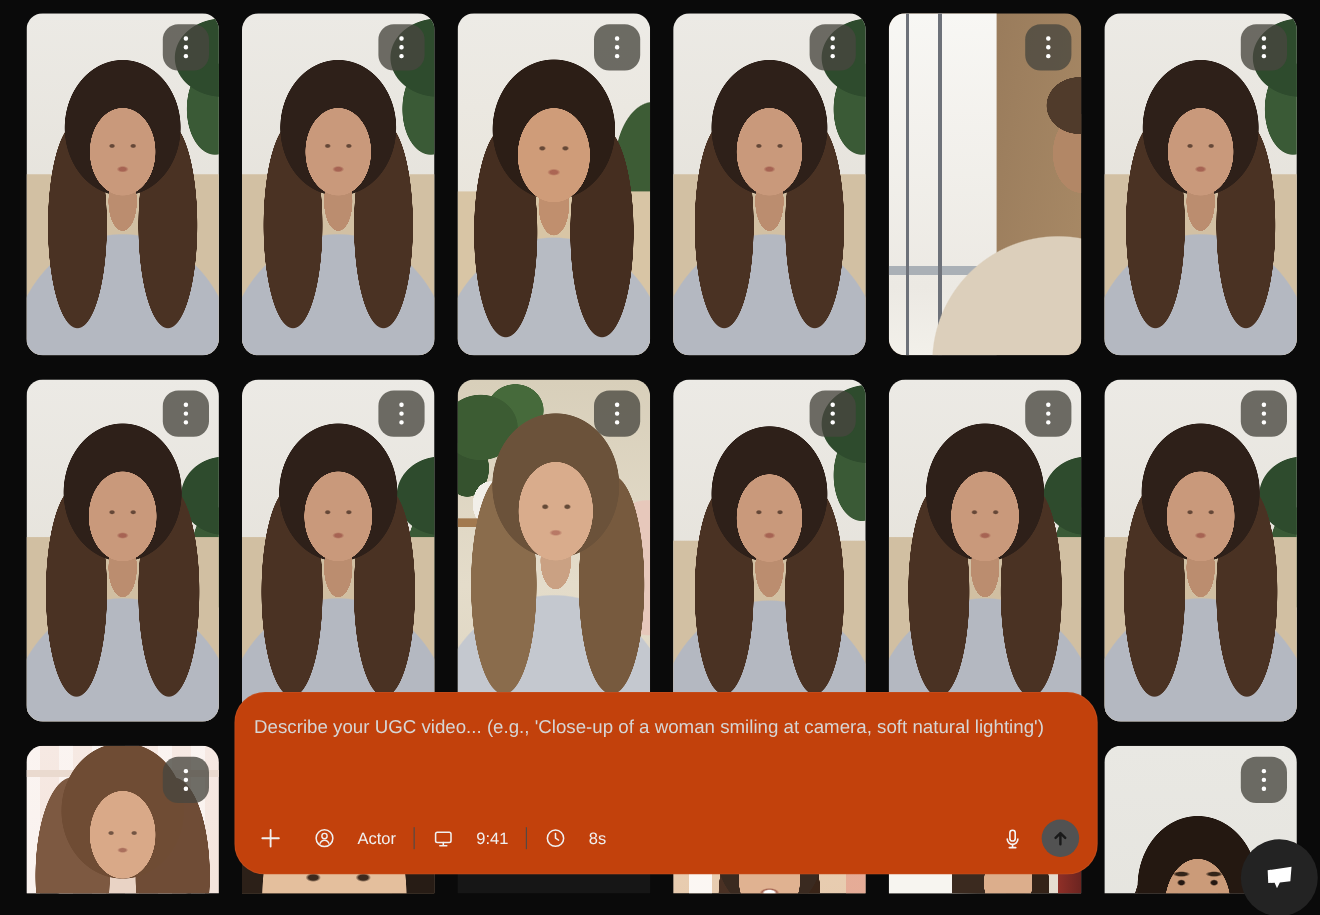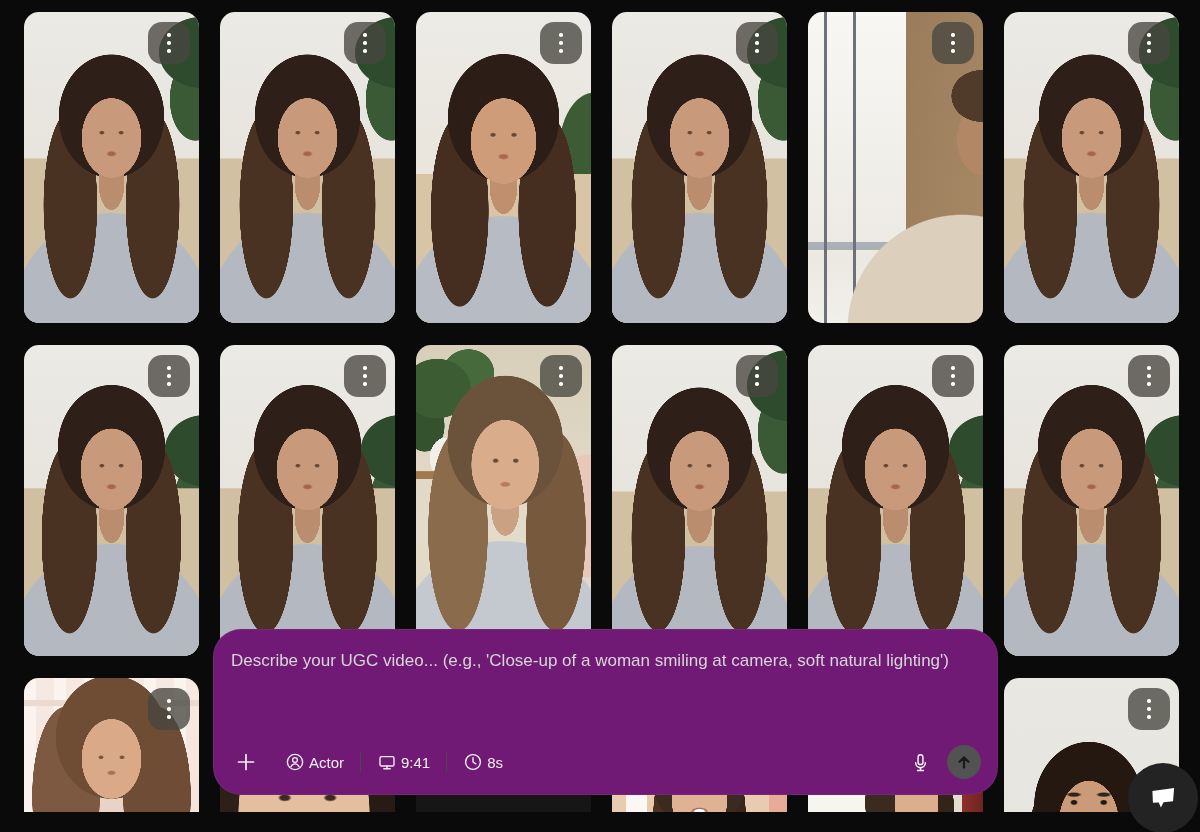--- a/index.html
+++ b/index.html
@@ -174,35 +174,35 @@
       linear-gradient(to bottom, rgba(205,187,162,0) 55%, #cdbba2 55.3%),
       radial-gradient(40px 50px at 102% 48%, #32502c 98%, rgba(50,80,44,0) 100%),
       radial-gradient(30px 44px at 96% 66%, #3c5e34 98%, rgba(60,94,52,0) 100%),
       radial-gradient(36px 40px at 103% 82%, #2c4827 98%, rgba(44,72,39,0) 100%),
       linear-gradient(#e9e8e3, #e2e1db);
   }
 
   
   .prompt-box {
     position:absolute; left:213px; top:629px; width:785px; height:166px;
-    background:#701a75; border:1px solid rgba(255,255,255,0.05); border-radius:28px;
+    background:#c2410c; border:1px solid rgba(255,255,255,0.05); border-radius:28px;
     z-index:10;
   }
   .prompt-input {
     position:absolute; left:17px; top:17px; width:745px;
     font-size:17px; line-height:27px; color:#d6d6d6; cursor:text;
   }
   .controls {
     position:absolute; left:21px; right:16px; bottom:15px; height:34px;
     display:flex; align-items:center;
   }
   .icon-btn, .chip, .submit-btn { background:none; border:none; cursor:pointer; display:flex; align-items:center; }
   .icon-btn svg, .chip svg { display:block; }
   .add-btn { margin-right:24px; }
-  .chip { gap:4px; color:#f0f0f0; font-size:15px; padding:0 4px; }
+  .chip { gap:20px; color:#f0f0f0; font-size:15px; padding:0 4px; }
   .chip .chip-label { color:#f0f0f0; }
   .divider { width:1px; height:20px; background:#4a4a4a; margin:0 12px; }
   .mic-btn { margin-left:auto; margin-right:16px; }
   .submit-btn {
     width:34px; height:34px; border-radius:50%; background:#525252;
     align-items:center; justify-content:center;
   }
 
   
   .chat-fab {

